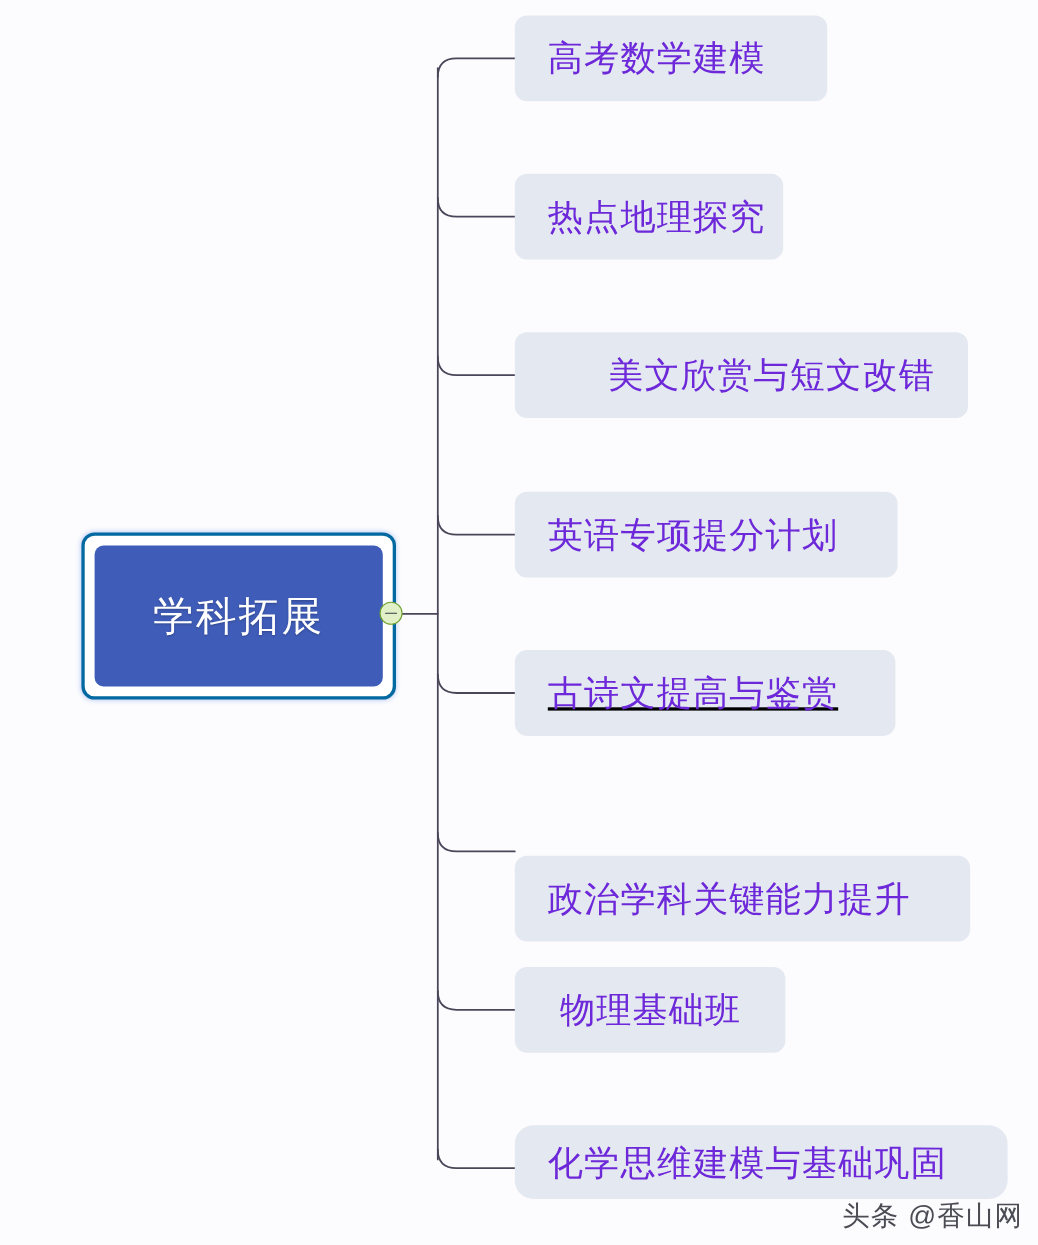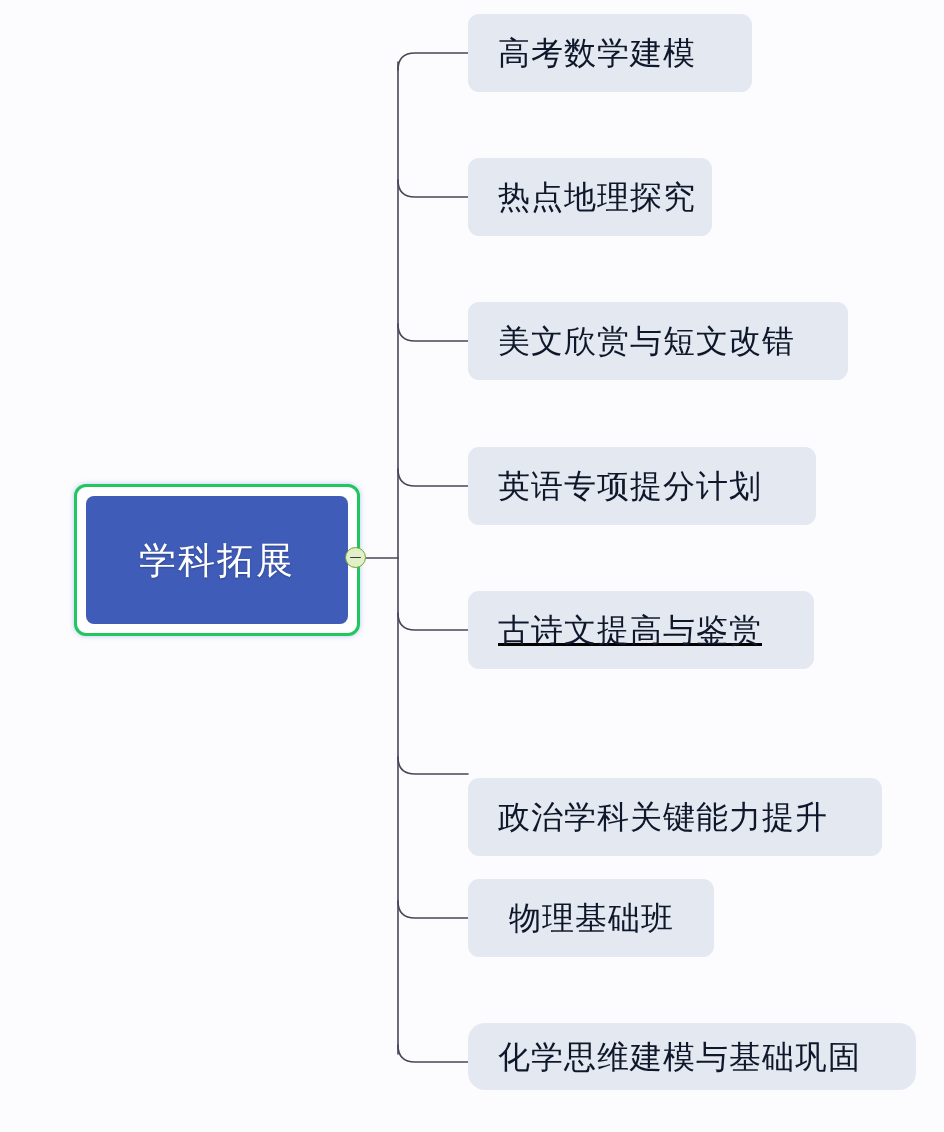--- a/index.html
+++ b/index.html
@@ -36,21 +36,21 @@
     stroke-linejoin: round;
   }
 
   
   #root-node {
     position: absolute;
     left: 74px;
     top: 484px;
     width: 286px;
     height: 152px;
-    border: 3px solid #22c55e;
+    border: 3px solid #0369a1;
     border-radius: 12px;
     background: #ffffff;
     padding: 9px;
     box-shadow: 0 0 5px rgba(90,130,230,0.45);
   }
   #root-inner {
     width: 100%;
     height: 100%;
     background: #3f5cb8;
     border-radius: 8px;
@@ -95,21 +95,21 @@
     position: absolute;
     background: #e4e8f1;
     border-radius: 11px;
     display: flex;
     align-items: center;
     padding: 0 30px;
     cursor: pointer;
   }
   .child-label {
     font-size: 32px;
-    color: #0f172a;
+    color: #6d28d9;
     line-height: 1;
     white-space: nowrap;
     letter-spacing: 1px;
   }
 
   
   #watermark {
     position: absolute;
     right: 14px;
     bottom: 10px;
@@ -158,34 +158,35 @@
     <span class="minus"></span>
   </div>
 
   <div id="child-nodes">
       <div class="child-node" style="left: 468px; top: 14px; width: 284px; height: 78px;">
         <span class="child-label">高考数学建模</span>
       </div>
       <div class="child-node" style="left: 468px; top: 158px; width: 244px; height: 78px;">
         <span class="child-label">热点地理探究</span>
       </div>
-      <div class="child-node" style="left: 468px; top: 302px; width: 380px; height: 78px;">
+      <div class="child-node" style="left: 468px; top: 302px; width: 412px; height: 78px; justify-content: flex-end;">
         <span class="child-label">美文欣赏与短文改错</span>
       </div>
       <div class="child-node" style="left: 468px; top: 447px; width: 348px; height: 78px; text-align: center;">
         <span class="child-label">英语专项提分计划</span>
       </div>
       <div class="child-node" style="left: 468px; top: 591px; width: 346px; height: 78px; text-decoration: underline;">
         <span class="child-label">古诗文提高与鉴赏</span>
       </div>
       <div class="child-node" style="left: 468px; top: 735px; width: 414px; height: 78px; margin-top: 43px;">
         <span class="child-label">政治学科关键能力提升</span>
       </div>
       <div class="child-node" style="left: 468px; top: 879px; width: 246px; height: 78px; padding-left: 41px;">
         <span class="child-label">物理基础班</span>
       </div>
       <div class="child-node" style="left: 468px; top: 1023px; width: 448px; height: 67px; border-radius: 17px;">
         <span class="child-label">化学思维建模与基础巩固</span>
       </div>
     </div>
 
+  <div id="watermark">头条 @香山网</div>
 
 </div>
 
 </body></html>

